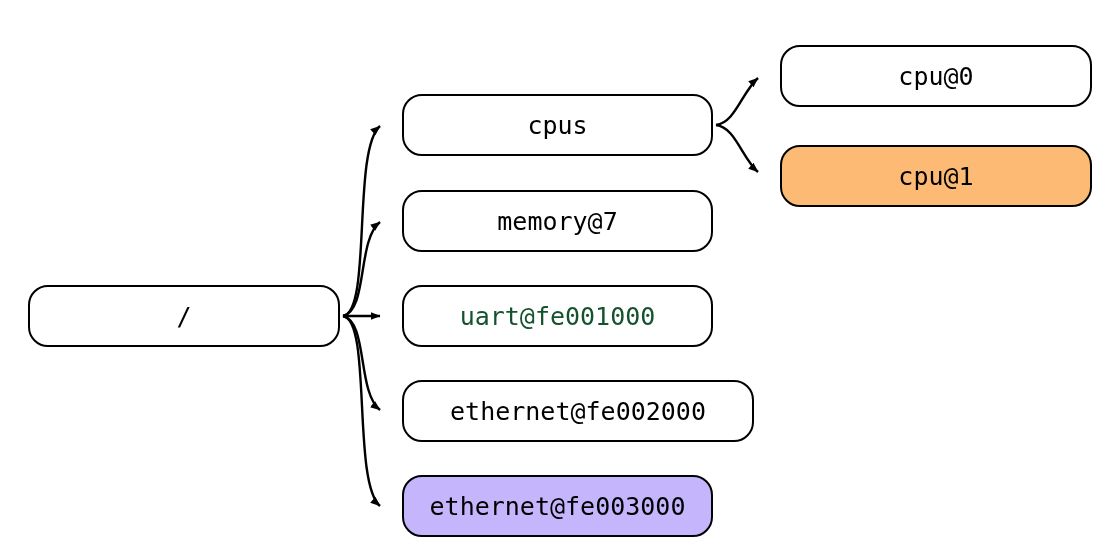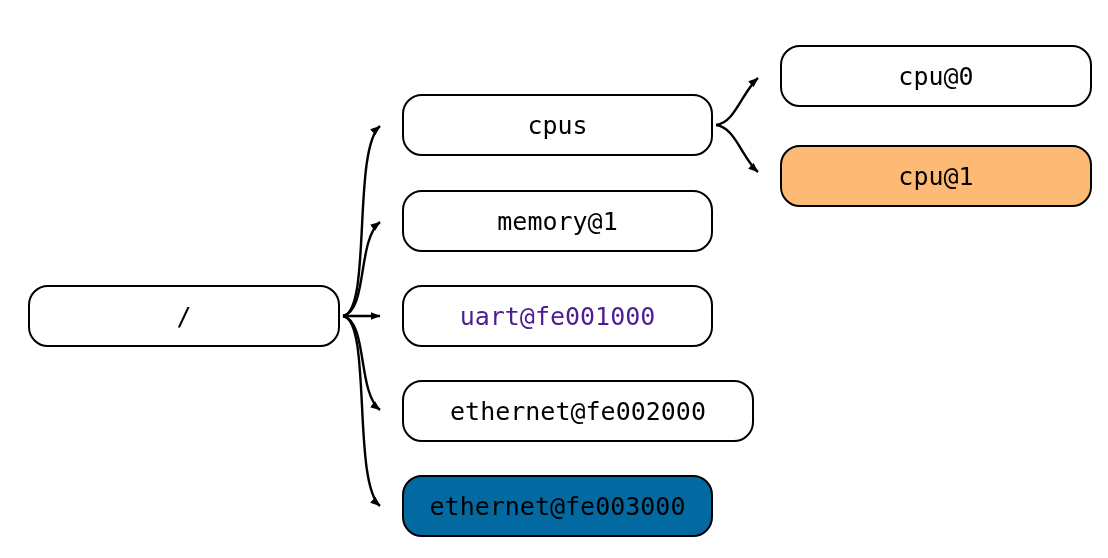--- a/index.html
+++ b/index.html
@@ -66,29 +66,29 @@
   </svg>
 
   <div id="node-layer">
       <div class="node" style="left: 28px; top: 285px; width: 312px; height: 62px; background: rgb(255, 255, 255); border-color: rgb(0, 0, 0); color: rgb(0, 0, 0);">
         <span class="node-label">/</span>
       </div>
       <div class="node" style="left: 402px; top: 94px; width: 311px; height: 62px; background: rgb(255, 255, 255); border-color: rgb(0, 0, 0); color: rgb(0, 0, 0);">
         <span class="node-label">cpus</span>
       </div>
       <div class="node" style="left: 402px; top: 190px; width: 311px; height: 62px; background: rgb(255, 255, 255); border-color: rgb(0, 0, 0); color: rgb(0, 0, 0);">
-        <span class="node-label">memory@1</span>
+        <span class="node-label">memory@7</span>
       </div>
-      <div class="node" style="left: 402px; top: 285px; width: 311px; height: 62px; background: rgb(255, 255, 255); border-color: rgb(0, 0, 0); color: #4c1d95;">
+      <div class="node" style="left: 402px; top: 285px; width: 311px; height: 62px; background: rgb(255, 255, 255); border-color: rgb(0, 0, 0); color: #14532d;">
         <span class="node-label">uart@fe001000</span>
       </div>
       <div class="node" style="left: 402px; top: 380px; width: 352px; height: 62px; background: rgb(255, 255, 255); border-color: rgb(0, 0, 0); color: rgb(0, 0, 0);">
         <span class="node-label">ethernet@fe002000</span>
       </div>
-      <div class="node" style="left: 402px; top: 475px; width: 311px; height: 62px; background: #0369a1; border-color: rgb(0, 0, 0); color: rgb(0, 0, 0);">
+      <div class="node" style="left: 402px; top: 475px; width: 311px; height: 62px; background: #c4b5fd; border-color: rgb(0, 0, 0); color: rgb(0, 0, 0);">
         <span class="node-label">ethernet@fe003000</span>
       </div>
       <div class="node" style="left: 780px; top: 45px; width: 312px; height: 62px; background: rgb(255, 255, 255); border-color: rgb(0, 0, 0); color: rgb(0, 0, 0);">
         <span class="node-label">cpu@0</span>
       </div>
       <div class="node" style="left: 780px; top: 145px; width: 312px; height: 62px; background: #fdba74; border-color: rgb(0, 0, 0); color: rgb(0, 0, 0);">
         <span class="node-label">cpu@1</span>
       </div>
     </div>
 

